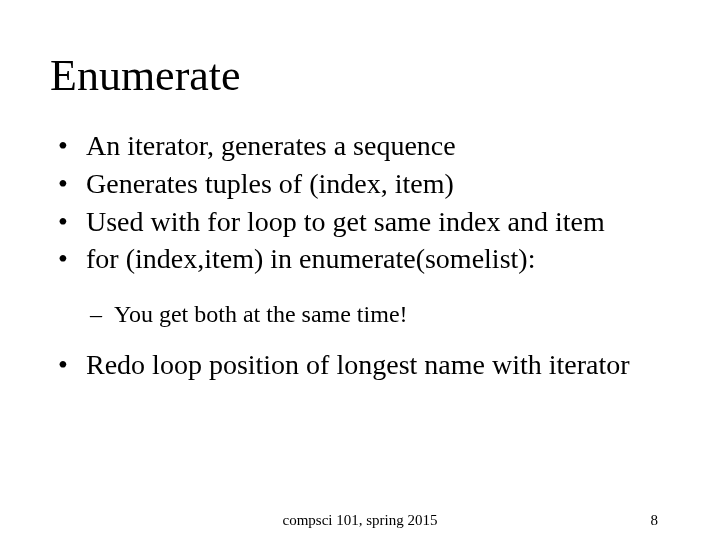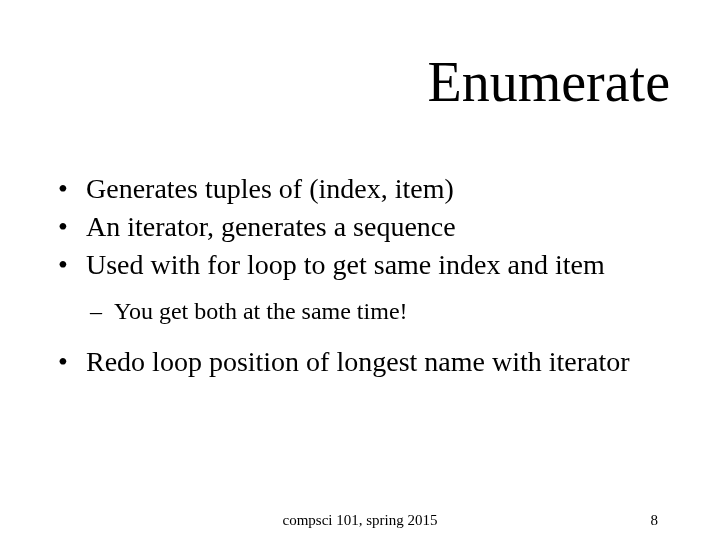--- a/index.html
+++ b/index.html
@@ -16,45 +16,45 @@
       position: relative;
       overflow: hidden;
     }
     .slide {
       width: 100%;
       height: 100%;
       padding: 50px 50px 0 50px;
       position: relative;
     }
     .title {
-      text-align: right;
-      font-size: 56px;
+      text-align: left;
+      font-size: 44px;
       font-weight: normal;
-      margin-bottom: 56px;
+      margin-bottom: 26px;
     }
     .bullet-list {
       list-style: none;
       padding-left: 8px;
     }
     .bullet-item {
       font-size: 28px;
       line-height: 1.35;
       padding-left: 28px;
       position: relative;
     }
     .bullet-item::before {
       content: "•";
       position: absolute;
       left: 0;
       top: 0;
     }
     .sub-list {
       list-style: none;
       padding-left: 40px;
-      margin-top: 12px;
+      margin-top: 20px;
       margin-bottom: 14px;
     }
     .sub-item {
       font-size: 24px;
       line-height: 1.4;
       padding-left: 24px;
       position: relative;
     }
     .sub-item::before {
       content: "–";
@@ -79,23 +79,24 @@
       right: 62px;
     }
   </style>
 </head>
 <body>
 
 <div class="slide">
   <h1 class="title">Enumerate</h1>
 
   <ul class="bullet-list">
+    <li class="bullet-item">An iterator, generates a sequence</li>
     <li class="bullet-item">Generates tuples of (index, item)</li>
-    <li class="bullet-item">An iterator, generates a sequence</li>
     <li class="bullet-item">Used with for loop to get same index and item</li>
+    <li class="bullet-item">for (index,item) in enumerate(somelist):</li>
   </ul>
   <ul class="sub-list">
     <li class="sub-item">You get both at the same time!</li>
   </ul>
   <ul class="bullet-list">
     <li class="bullet-item">Redo loop position of longest name with iterator</li>
   </ul>
 
   <div class="footer">
     <span class="footer-center">compsci 101, spring 2015</span>

